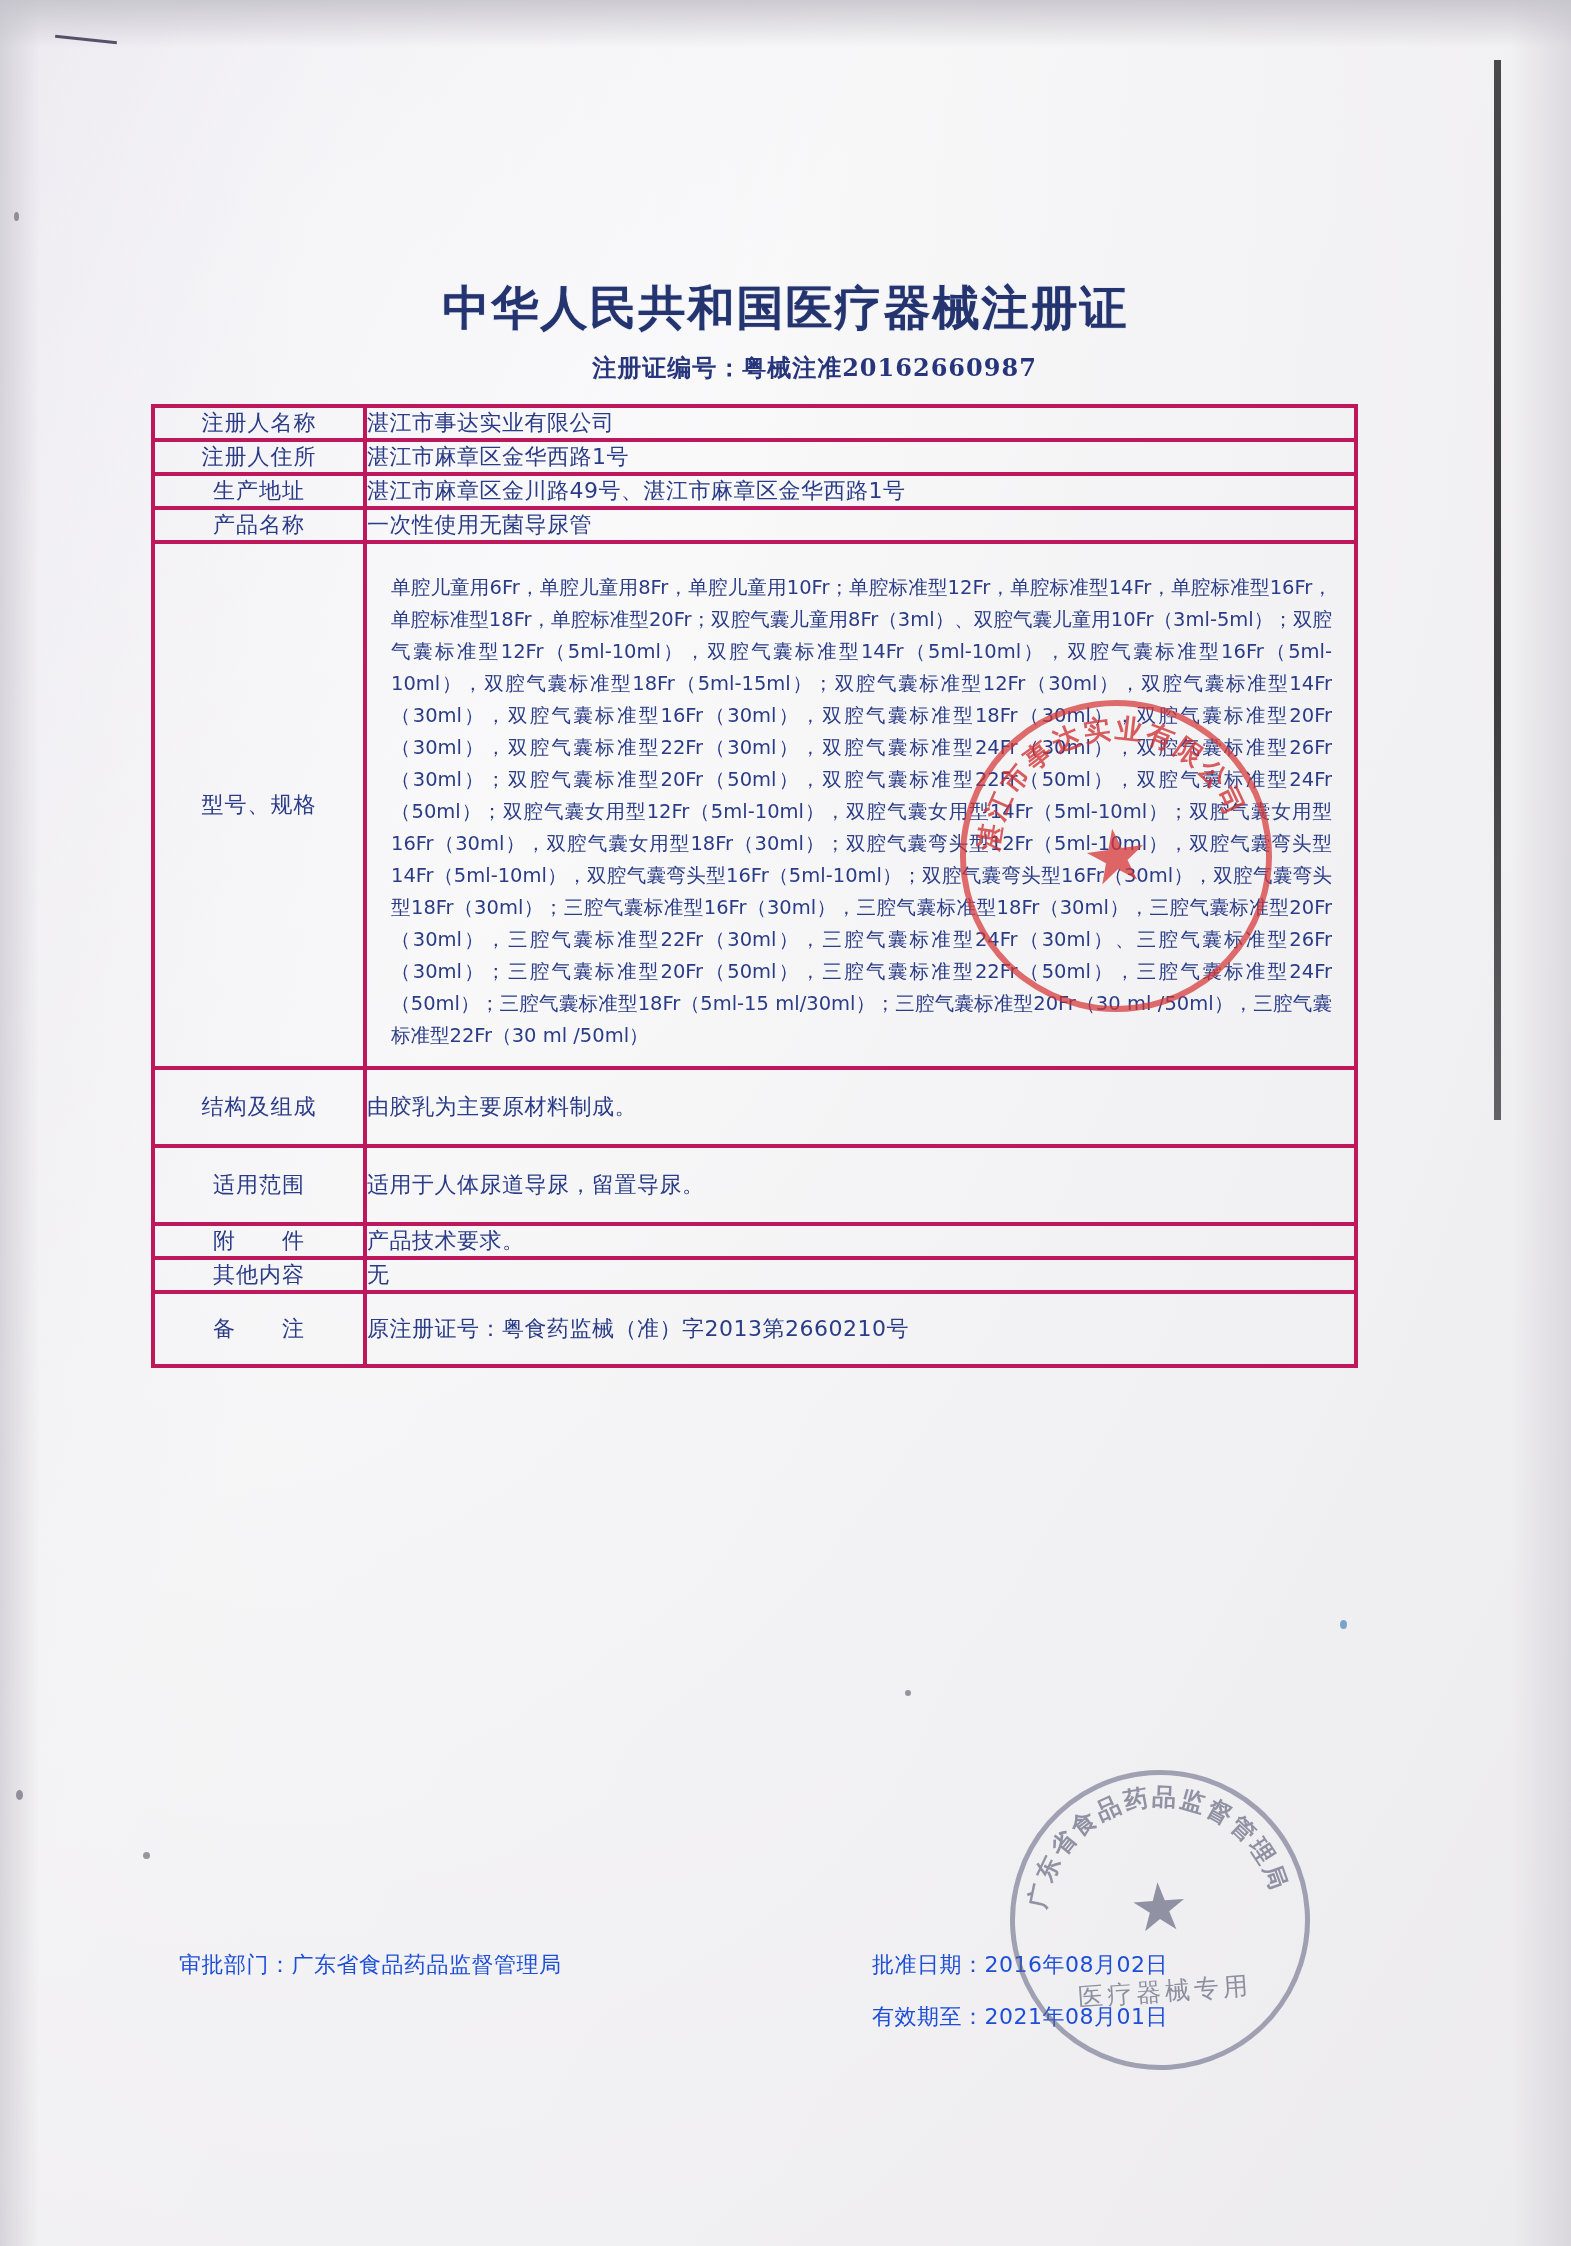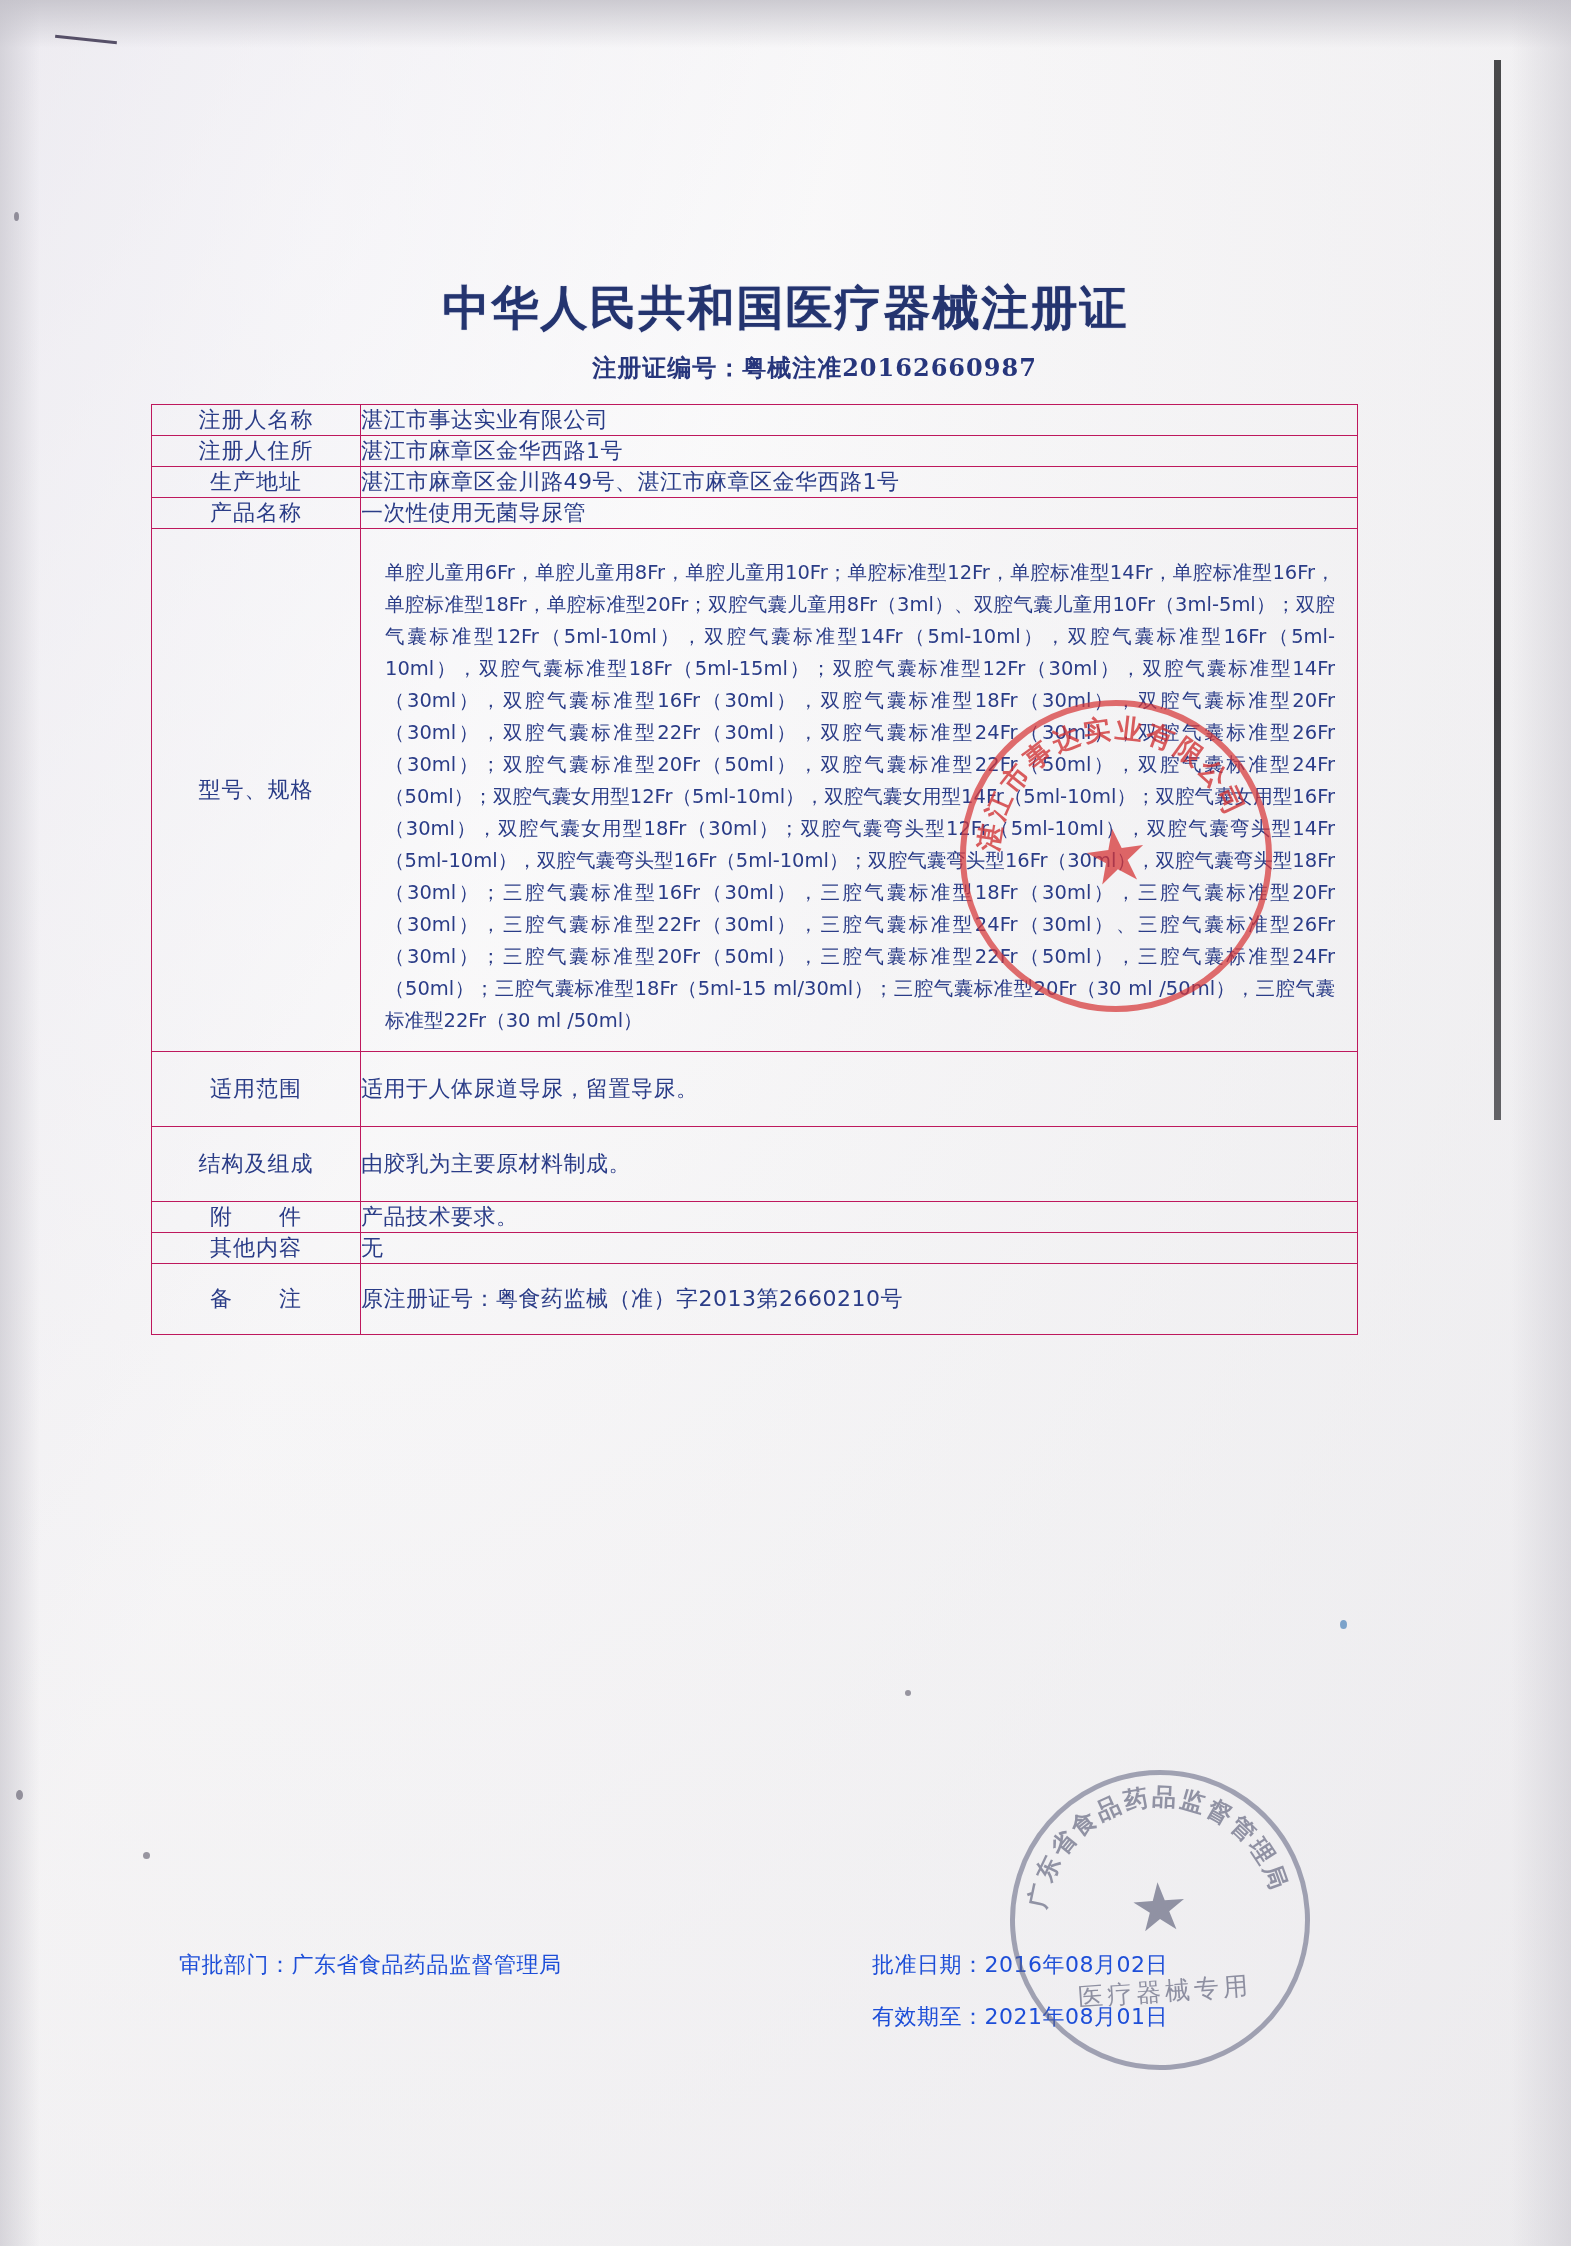--- a/index.html
+++ b/index.html
@@ -107,21 +107,21 @@
   }
   table.cert {
     position: absolute;
     left: 151px;
     top: 404px;
     width: 1207px;
     border-collapse: collapse;
     table-layout: fixed;
   }
   table.cert td {
-    border: 1px solid #be185d;
+    border: 4px solid #be185d;
     vertical-align: middle;
     padding: 0;
   }
   td.lbl {
     width: 208px;
     text-align: center;
     font-family: "DejaVu Sans", sans-serif;
     font-size: 22px;
     letter-spacing: 1px;
     color: #2a3c87;
@@ -288,26 +288,26 @@
         </tr>
         <tr>
           <td class="lbl">产品名称</td>
           <td class="val">一次性使用无菌导尿管</td>
         </tr>
         <tr>
           <td class="lbl tall">型号、规格</td>
           <td class="val spec">单腔儿童用6Fr，单腔儿童用8Fr，单腔儿童用10Fr；单腔标准型12Fr，单腔标准型14Fr，单腔标准型16Fr，单腔标准型18Fr，单腔标准型20Fr；双腔气囊儿童用8Fr（3ml）、双腔气囊儿童用10Fr（3ml-5ml）；双腔气囊标准型12Fr（5ml-10ml），双腔气囊标准型14Fr（5ml-10ml），双腔气囊标准型16Fr（5ml-10ml），双腔气囊标准型18Fr（5ml-15ml）；双腔气囊标准型12Fr（30ml），双腔气囊标准型14Fr（30ml），双腔气囊标准型16Fr（30ml），双腔气囊标准型18Fr（30ml），双腔气囊标准型20Fr（30ml），双腔气囊标准型22Fr（30ml），双腔气囊标准型24Fr（30ml），双腔气囊标准型26Fr（30ml）；双腔气囊标准型20Fr（50ml），双腔气囊标准型22Fr（50ml），双腔气囊标准型24Fr（50ml）；双腔气囊女用型12Fr（5ml-10ml），双腔气囊女用型14Fr（5ml-10ml）；双腔气囊女用型16Fr（30ml），双腔气囊女用型18Fr（30ml）；双腔气囊弯头型12Fr（5ml-10ml），双腔气囊弯头型14Fr（5ml-10ml），双腔气囊弯头型16Fr（5ml-10ml）；双腔气囊弯头型16Fr（30ml），双腔气囊弯头型18Fr（30ml）；三腔气囊标准型16Fr（30ml），三腔气囊标准型18Fr（30ml），三腔气囊标准型20Fr（30ml），三腔气囊标准型22Fr（30ml），三腔气囊标准型24Fr（30ml）、三腔气囊标准型26Fr（30ml）；三腔气囊标准型20Fr（50ml），三腔气囊标准型22Fr（50ml），三腔气囊标准型24Fr（50ml）；三腔气囊标准型18Fr（5ml-15 ml/30ml）；三腔气囊标准型20Fr（30 ml /50ml），三腔气囊标准型22Fr（30 ml /50ml）</td>
         </tr>
         <tr>
+          <td class="lbl">结构及组成</td>
+          <td class="val" style="padding-top:22px;padding-bottom:22px;">由胶乳为主要原材料制成。</td>
+        </tr>
+        <tr>
           <td class="lbl">适用范围</td>
           <td class="val" style="padding-top:22px;padding-bottom:22px;">适用于人体尿道导尿，留置导尿。</td>
-        </tr>
-        <tr>
-          <td class="lbl">结构及组成</td>
-          <td class="val" style="padding-top:22px;padding-bottom:22px;">由胶乳为主要原材料制成。</td>
         </tr>
         <tr>
           <td class="lbl">附　　件</td>
           <td class="val">产品技术要求。</td>
         </tr>
         <tr>
           <td class="lbl">其他内容</td>
           <td class="val">无</td>
         </tr>
         <tr>

